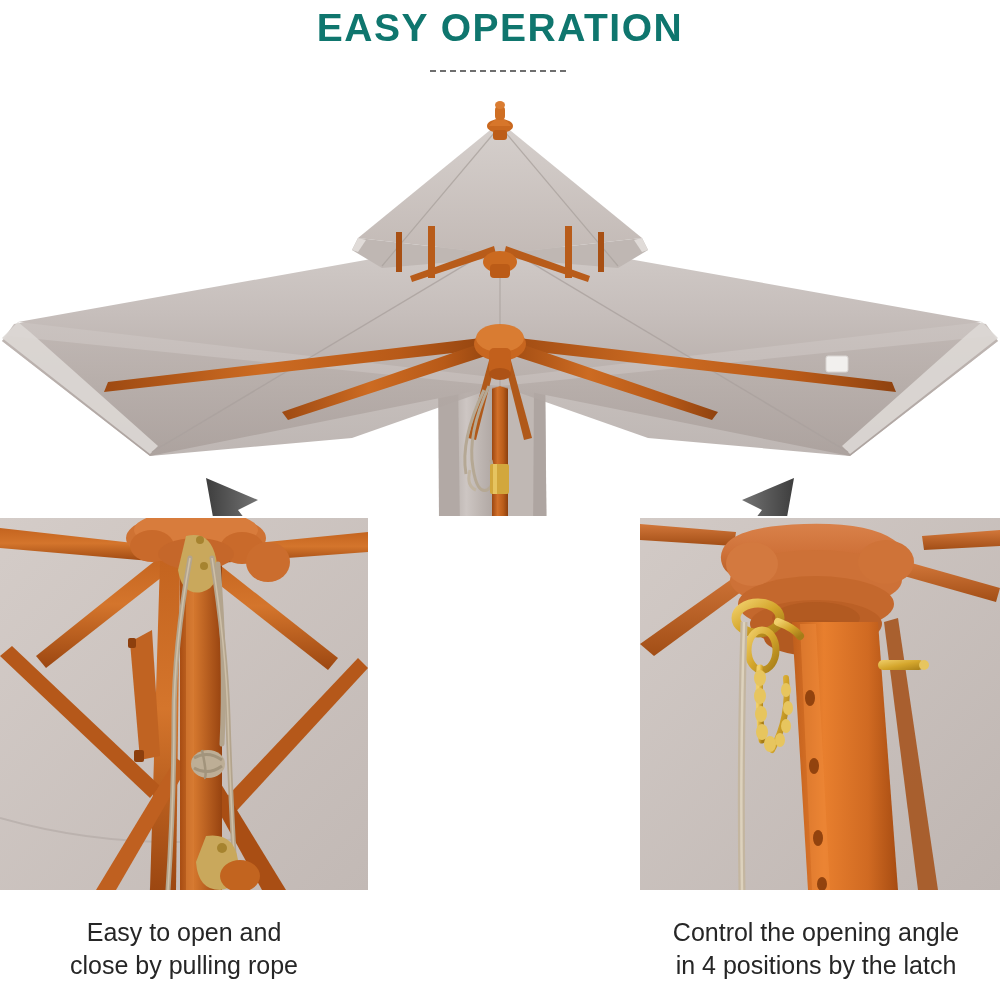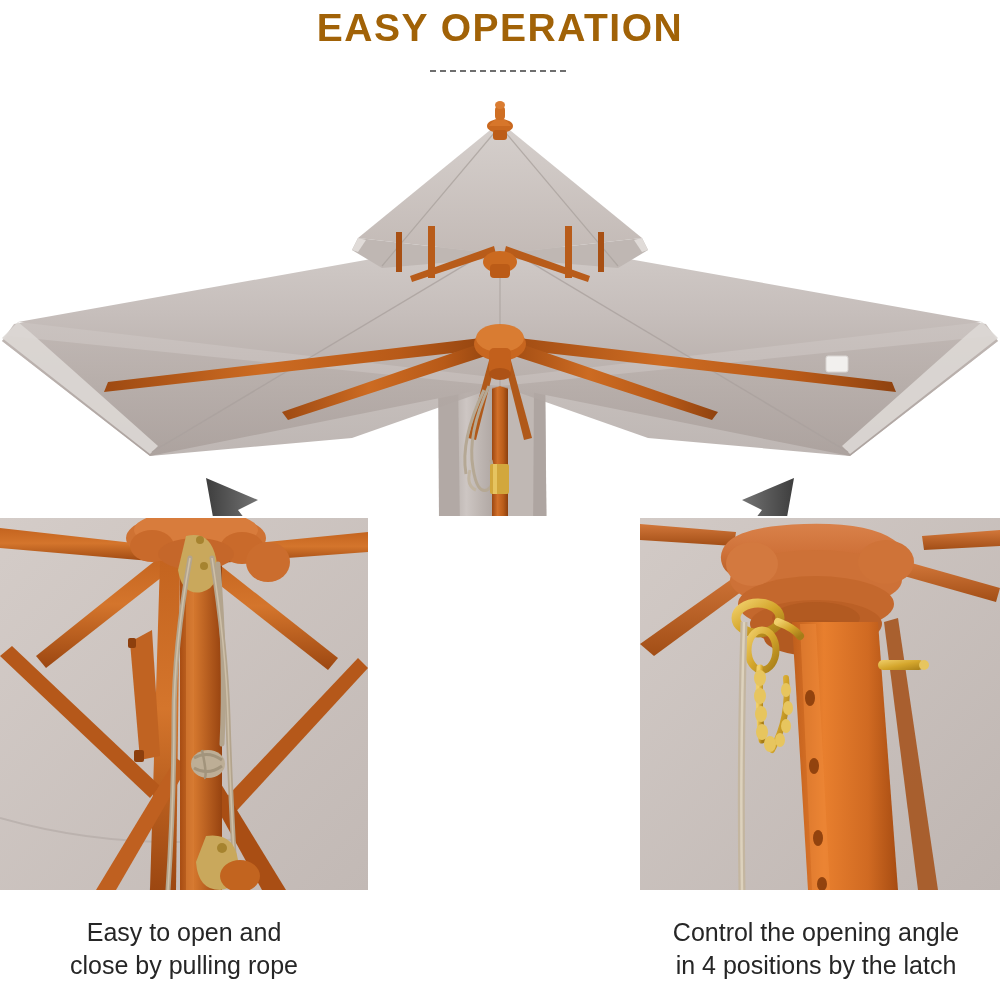--- a/index.html
+++ b/index.html
@@ -9,21 +9,21 @@
     font-family:"Liberation Sans", sans-serif;
     position:relative; overflow:hidden;
   }
 
   
   #header { position:absolute; left:0; top:0; width:1000px; height:92px; }
   #page-title {
     position:absolute; left:0; top:6px; width:1000px;
     text-align:center;
     font-size:39px; font-weight:bold; letter-spacing:1.5px;
-    color:#a16207;
+    color:#0f766e;
     font-family:"Liberation Sans", sans-serif;
   }
   #title-divider {
     position:absolute; left:430px; top:70px; width:140px; height:2px;
     background-image:linear-gradient(to right,#6e6e6e 0 6px, transparent 6px 10px);
     background-size:10px 2px; background-repeat:repeat-x;
   }
 
   
   #hero { position:absolute; left:0; top:86px; width:1000px; height:430px; }

